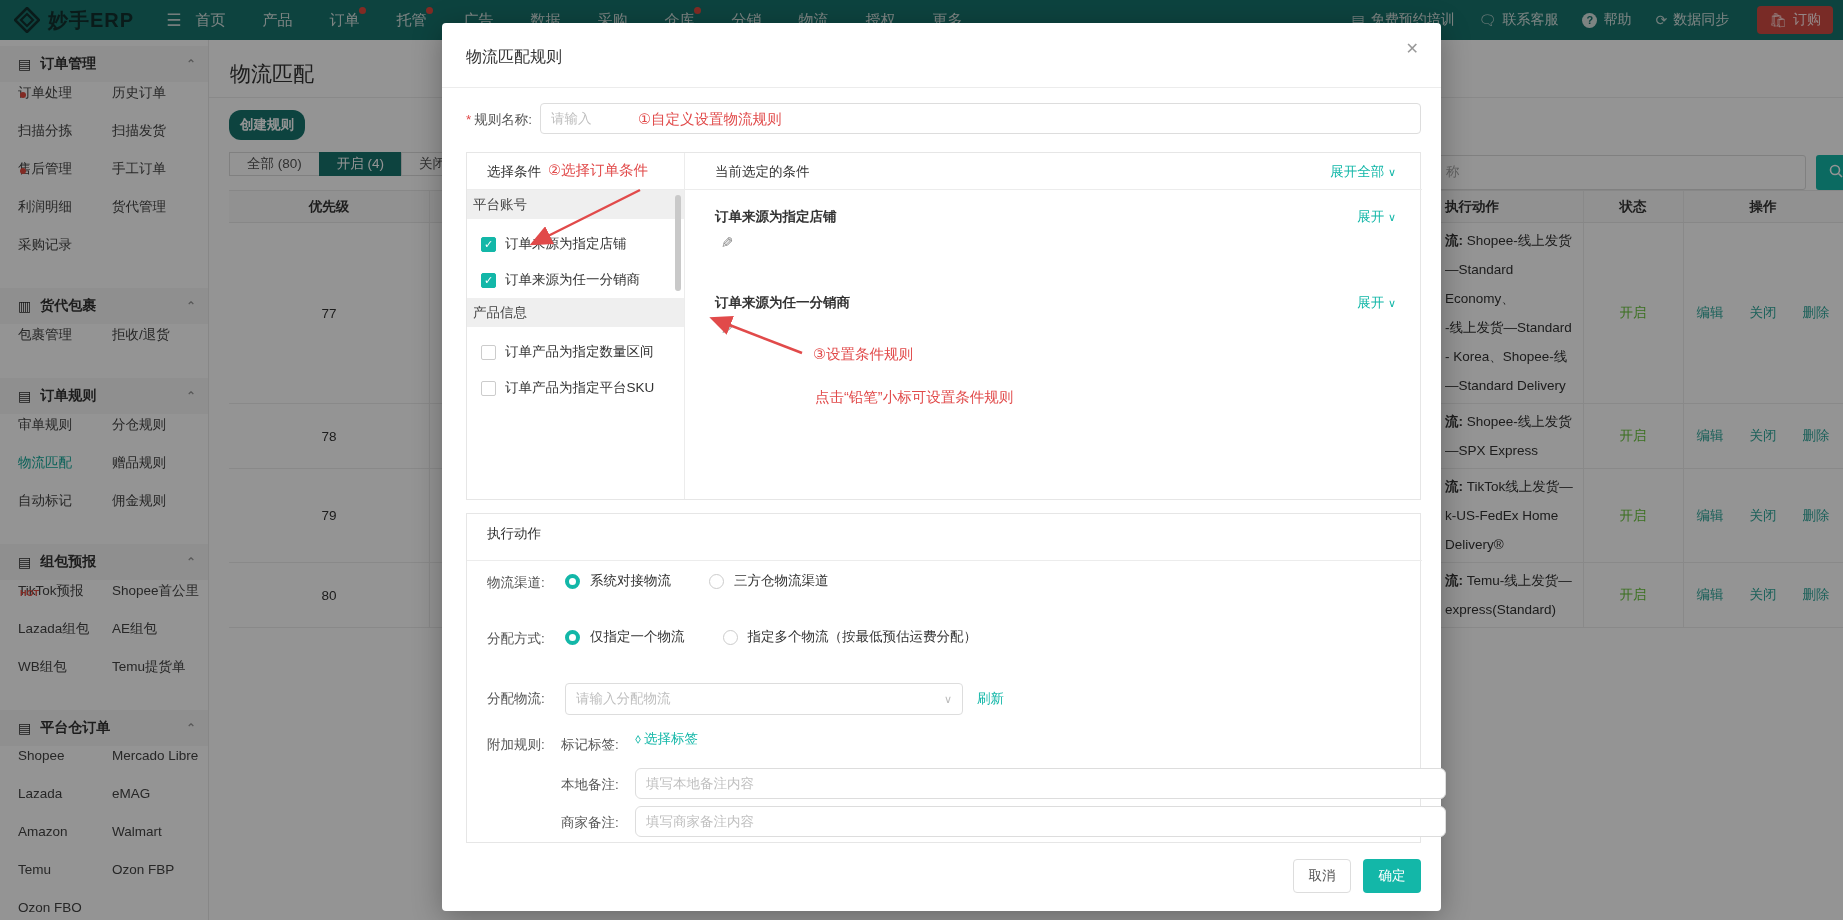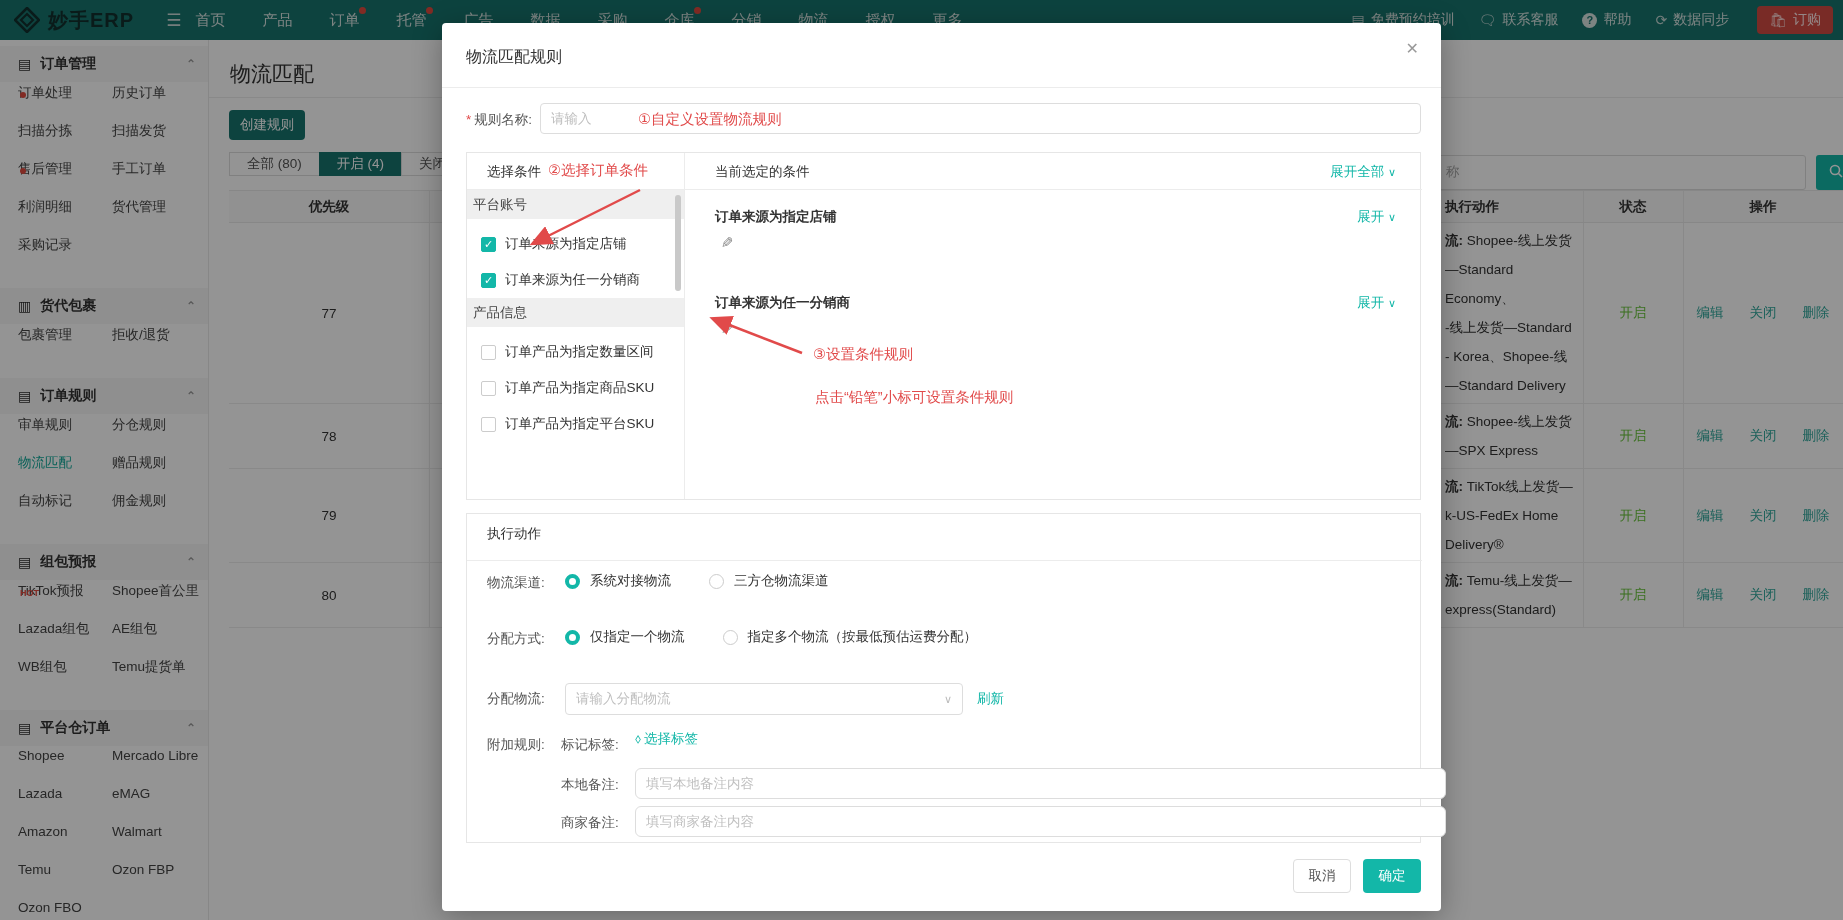--- a/index.html
+++ b/index.html
@@ -42,21 +42,21 @@
   .side-item.active { color:#13a99a; }
   .side-item .dot { width:6px; height:6px; border-radius:50%; background:#e04b3f;
     margin:-10px 0 0 2px; }
   .hot-badge { color:#e04b3f; font-size:9px; font-weight:bold; margin:-12px 0 0 2px; }
 
   
   #content { position:absolute; left:209px; top:40px; width:1634px; height:880px; background:#fff; }
   #page-title { position:absolute; left:21px; top:20px; font-size:21px; color:#333; }
   #title-divider { position:absolute; left:0; top:57px; width:1634px; height:1px; background:#ececec; }
   #create-rule-btn { position:absolute; left:20px; top:70px; width:76px; height:30px;
-    background:#17746d; color:#fff; font-size:13.5px; border:none; border-radius:4px; cursor:pointer; }
+    background:#17746d; color:#fff; font-size:13.5px; border:none; border-radius:12px; cursor:pointer;font-weight:bold; }
   #tabs { position:absolute; left:20px; top:112px; display:flex; }
   .tab { height:24px; padding:0 17px; display:flex; align-items:center; font-size:13.5px;
     color:#555; background:#fff; border:1px solid #ddd; border-right:none; cursor:pointer; white-space:nowrap; }
   .tab:last-child { border-right:1px solid #ddd; }
   .tab.active { background:#17746d; border-color:#17746d; color:#fff; }
   #search-box { position:absolute; left:1041px; top:115px; width:556px; height:35px;
     border:1px solid #ddd; border-radius:3px; background:#fff; }
   #search-frag { position:absolute; left:1237px; top:123px; font-size:13.5px; color:#aaa; }
   #search-btn { position:absolute; left:1607px; top:115px; width:40px; height:35px;
     background:#13b7a8; border:none; border-radius:3px; color:#fff; cursor:pointer; font-size:15px; }
@@ -473,24 +473,20 @@
             <span class="cbx checked">✓</span>
             <span>订单来源为任一分销商</span>
           </div>
           <div class="cond-group-header">产品信息</div>
           <div class="cond-item">
             <span class="cbx"></span>
             <span>订单产品为指定数量区间</span>
           </div>
           <div class="cond-item">
             <span class="cbx"></span>
-            <span>订单产品为指定商品SKU</span>
-          </div>
-          <div class="cond-item">
-            <span class="cbx"></span>
             <span>订单产品为指定平台SKU</span>
           </div>
         </div>
       <div id="cond-scrollbar"></div>
       <div id="selected-list">
           <div class="sel-item">
             <div class="sel-title">订单来源为指定店铺</div>
             <span class="sel-expand">展开 <span class="caret-sm">∨</span></span>
             <span class="pencil">✎</span>
           </div>

